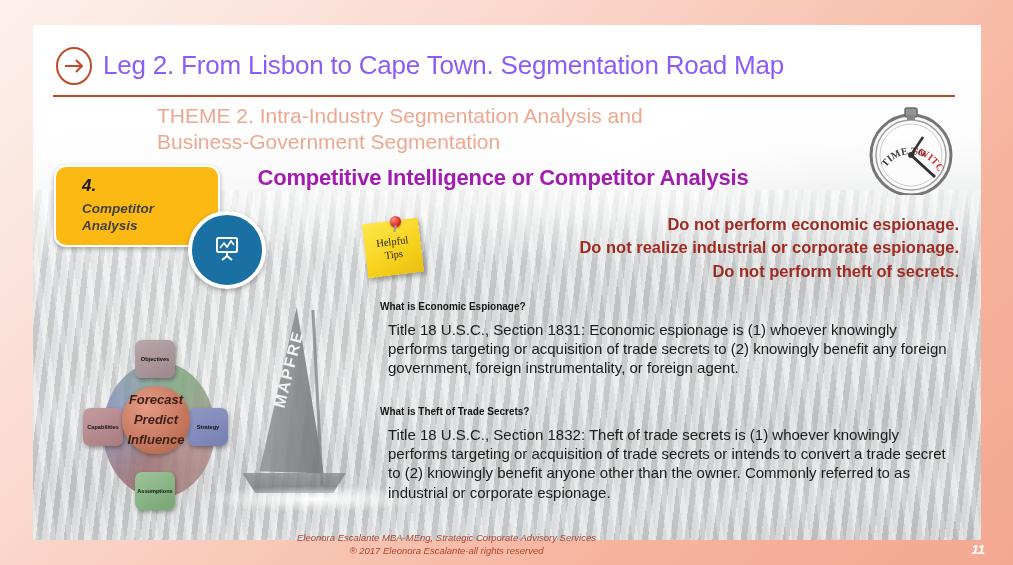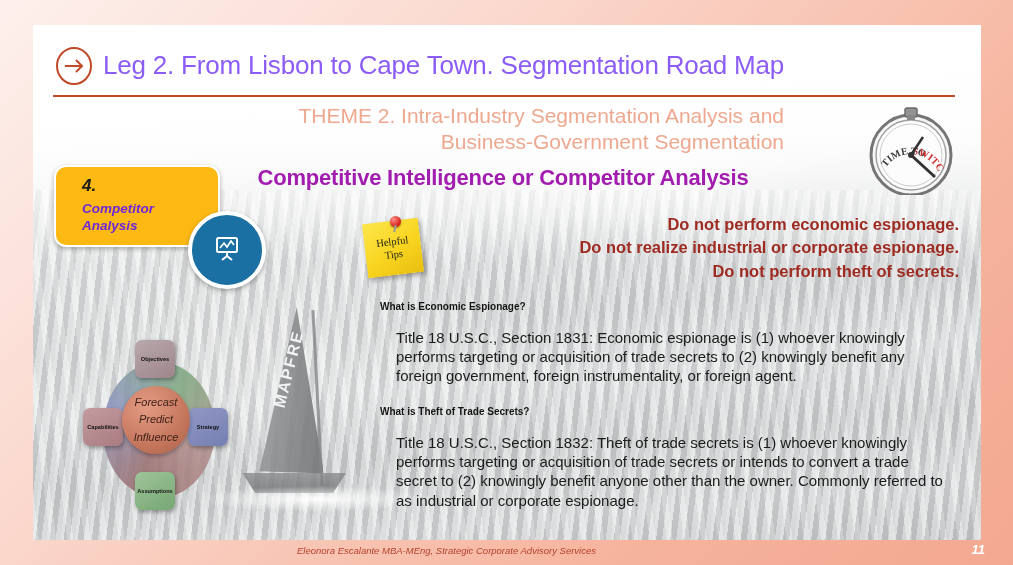--- a/index.html
+++ b/index.html
@@ -62,21 +62,21 @@
   }
   .hdr-title{
     position:absolute;left:70px;top:25px;
     font-size:26px;color:#8b5cf6;font-family:"Liberation Sans",sans-serif;
     letter-spacing:-.2px;white-space:nowrap;
   }
   .hdr-rule{
     position:absolute;left:20px;top:70px;width:902px;height:2px;background:#c04a28;
   }
   .theme{
-    position:absolute;left:111px;top:78px;width:640px;text-align:right;
+    position:absolute;left:124px;top:78px;width:640px;text-align:left;
     font-size:21px;line-height:1.22;color:#eda88f;
     font-family:"Liberation Sans",sans-serif;
   }
   .blue-head{
     position:absolute;left:120px;top:140px;width:700px;text-align:center;
     font-size:22px;font-weight:bold;color:#a21caf;
     font-family:"Liberation Sans",sans-serif;letter-spacing:-.2px;
   }
   
   .watch{position:absolute;right:14px;top:78px;width:112px;height:92px;}
@@ -85,21 +85,21 @@
   .ybox{
     position:absolute;left:21px;top:140px;width:162px;height:78px;
     background:#fdb913;border-radius:12px;
     border:2px solid #ffffff;
     box-shadow:0 2px 5px rgba(0,0,0,.28);
   }
   .ybox-num{
     position:absolute;left:26px;top:9px;font-size:17px;font-weight:bold;font-style:italic;color:#1c1c1c;
   }
   .ybox-lbl{
-    position:absolute;left:26px;top:33px;font-size:13.5px;font-weight:bold;font-style:italic;color:#6d28d9;line-height:1.28;
+    position:absolute;left:26px;top:33px;font-size:13.5px;font-weight:bold;font-style:italic;color:#404040;line-height:1.28;
   }
   .bcircle{
     position:absolute;left:155px;top:186px;width:70px;height:70px;border-radius:50%;
     background:#1a6fa3;border:4px solid #ffffff;box-shadow:0 2px 5px rgba(0,0,0,.3);
     display:flex;align-items:center;justify-content:center;
   }
   
   .sticky{
     position:absolute;left:332px;top:196px;width:56px;height:54px;
     background:linear-gradient(150deg,#fde74c 0%,#f8d41f 55%,#e8bf10 100%);
@@ -119,39 +119,39 @@
   .warn{
     position:absolute;left:348px;top:188px;width:578px;text-align:right;
     font-size:16.5px;font-weight:bold;color:#9e2a21;line-height:1.42;
     font-family:"Liberation Sans",sans-serif;
   }
   
   .body-block{position:absolute;left:347px;width:582px;font-family:"Liberation Sans",sans-serif;}
   .b1{top:276px;}
   .b2{top:381px;}
   .b-head{font-size:10px;font-weight:bold;color:#151515;margin:0 0 1px 0;}
-  .b-txt{font-size:15px;color:#1b1b1b;line-height:1.28;margin:16px;}
+  .b-txt{font-size:15px;color:#1b1b1b;line-height:1.28;margin:8px;}
 
   
   .cycle{position:absolute;left:60px;top:315px;width:120px;height:185px;}
   .ring{
     position:absolute;left:10px;top:22px;width:104px;height:128px;border-radius:50%;
     border:4px solid transparent;
     background:
       linear-gradient(#fff0,#fff0) padding-box,
       conic-gradient(from 200deg,#9b6f6f 0deg,#8b93bd 95deg,#7fa77f 185deg,#b08a8a 280deg,#9b6f6f 360deg) border-box;
     opacity:.85;
   }
   .hub{
     position:absolute;left:29px;top:46px;width:68px;height:68px;border-radius:50%;
     background:radial-gradient(circle at 36% 30%,#e49b84,#c4765c 62%,#a75f48 100%);
     box-shadow:0 2px 4px rgba(0,0,0,.3);
     display:flex;flex-direction:column;align-items:center;justify-content:center;
   }
-  .hub span{font-size:11px;font-weight:normal;font-style:italic;color:#3b1f17;line-height:1.55;}
+  .hub span{font-size:13px;font-weight:bold;font-style:italic;color:#3b1f17;line-height:1.55;}
   .node{
     position:absolute;width:40px;height:38px;border-radius:7px;
     box-shadow:1px 2px 4px rgba(0,0,0,.35);
     display:flex;align-items:center;justify-content:center;text-align:center;
   }
   .node span{font-size:5.6px;font-weight:bold;color:#101010;line-height:1.1;}
   .n-top{left:42px;top:0px;background:linear-gradient(150deg,#b9a8ac,#9d868c);}
   .n-right{left:95px;top:68px;background:linear-gradient(150deg,#9098c4,#757fb2);}
   .n-bot{left:42px;top:132px;background:linear-gradient(150deg,#9ec49a,#77a673);}
   .n-left{left:-10px;top:68px;background:linear-gradient(150deg,#c49ca0,#a87b80);}
@@ -283,16 +283,17 @@
         <span>Forecast</span>
         <span>Predict</span>
         <span>Influence</span>
       </div>
     </div>
 
   </div>
 
   <div class="footer">
     <div>Eleonora Escalante MBA-MEng, Strategic Corporate Advisory Services</div>
+    <div>® 2017 Eleonora Escalante-all rights reserved</div>
   </div>
   <div class="pageno">11</div>
 
 </div>
 
 </body></html>

